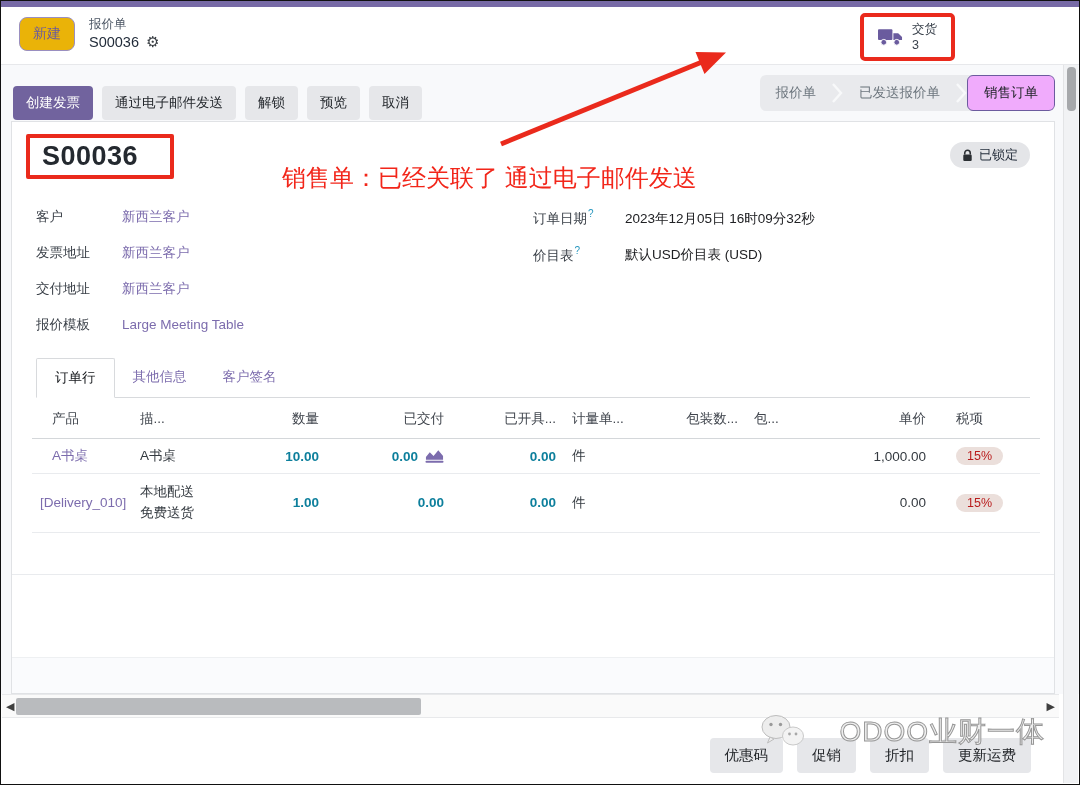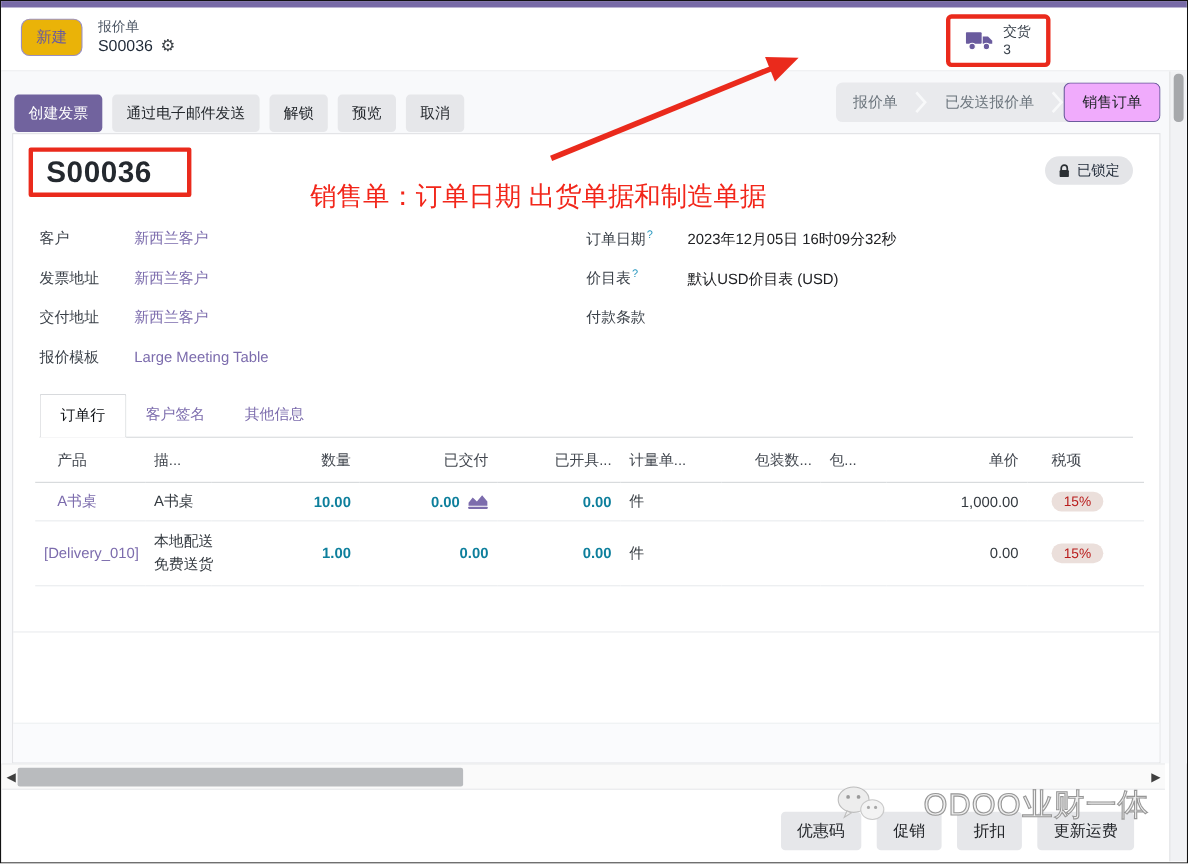--- a/index.html
+++ b/index.html
@@ -127,21 +127,21 @@
       <div class="step active">销售订单</div>
     </div>
   </div>
 
   <div class="sheetwrap">
     <div class="sheet">
       <div class="titlerow">
         <div class="titlebox">
           <div class="title">S00036</div>
         </div>
-        <div class="annotation">销售单：订单日期 出货单据和制造单据</div>
+        <div class="annotation">销售单：已经关联了 通过电子邮件发送</div>
         <div class="locked">
           <svg width="11" height="13" viewBox="0 0 12 14">
               <path d="M3 6V4.2a3 3 0 016 0V6" stroke="#2b2f33" stroke-width="1.7" fill="none"></path>
               <rect x="1.4" y="6" width="9.2" height="7" rx="1.2" fill="#2b2f33"></rect>
             </svg>
           <span>已锁定</span>
         </div>
       </div>
 
       <div class="fields">
@@ -165,31 +165,27 @@
         </div>
         <div class="fcol">
           <div class="frow">
               <div class="flabel2"><span>订单日期</span><span class="help">?</span></div>
               <div class="fvalue">2023年12月05日 16时09分32秒</div>
             </div>
           <div class="frow">
               <div class="flabel2"><span>价目表</span><span class="help">?</span></div>
               <div class="fvalue">默认USD价目表 (USD)</div>
             </div>
-          <div class="frow">
-              <div class="flabel2">付款条款</div>
-              <div class="fvalue"></div>
-            </div>
         </div>
       </div>
 
       <div class="tabs">
         <div class="tab active">订单行</div>
+        <div class="tab">其他信息</div>
         <div class="tab">客户签名</div>
-        <div class="tab">其他信息</div>
       </div>
 
       <table>
         <colgroup>
           <col style="width:100px">
             <col style="width:60px">
             <col style="width:135px">
             <col style="width:125px">
             <col style="width:112px">
           <col style="width:92px">

